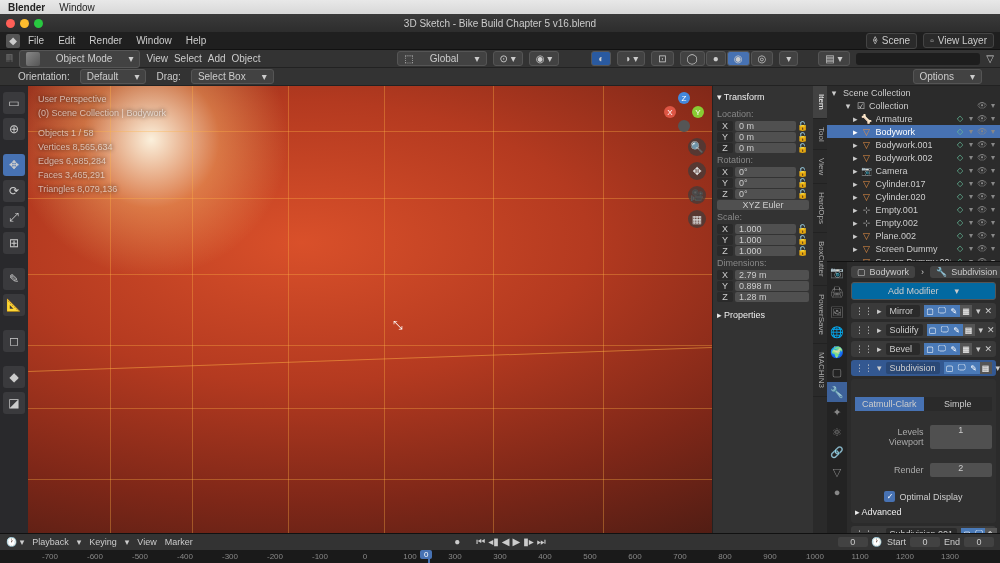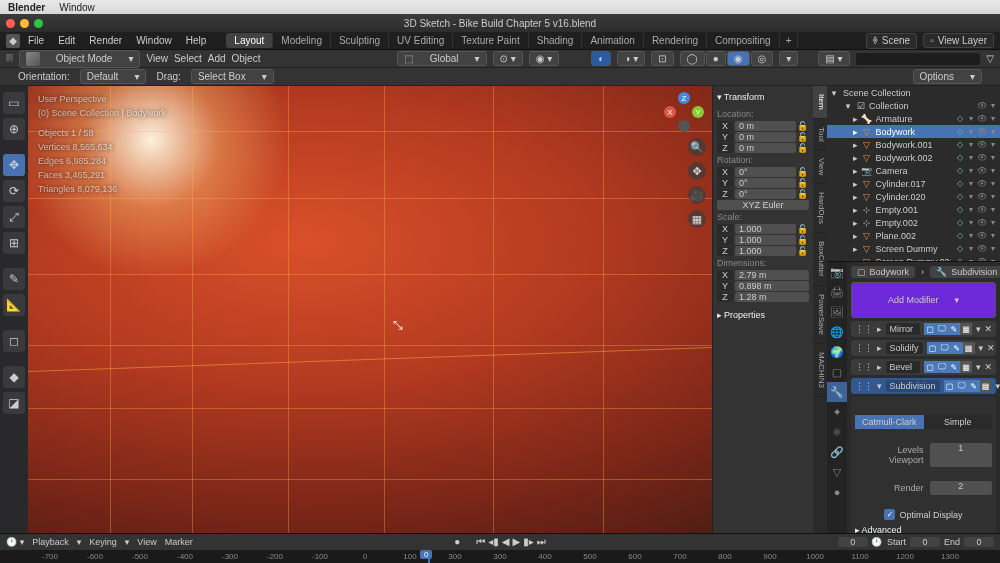--- a/index.html
+++ b/index.html
@@ -113,32 +113,20 @@
   <span class="title-center">3D Sketch - Bike Build Chapter 5 v16.blend</span>
 </div>
 
 <div class="top-menu">
   <span class="icon">◆</span>
   <span class="mi">File</span>
   <span class="mi">Edit</span>
   <span class="mi">Render</span>
   <span class="mi">Window</span>
   <span class="mi">Help</span>
-  <div class="tabs" id="ws-tabs">
-      <span class="tab active">Layout</span>
-      <span class="tab">Modeling</span>
-      <span class="tab">Sculpting</span>
-      <span class="tab">UV Editing</span>
-      <span class="tab">Texture Paint</span>
-      <span class="tab">Shading</span>
-      <span class="tab">Animation</span>
-      <span class="tab">Rendering</span>
-      <span class="tab">Compositing</span>
-      <span class="tab add">+</span>
-    </div>
   <div class="top-right">
     <span class="field">🞠 <span>Scene</span></span>
     <span class="field">▫ <span>View Layer</span></span>
   </div>
 </div>
 
 <div class="header-row">
   <span style="color:#888">𝄜</span>
   <span class="hd-btn">
       <span class="cube-ico"></span>
@@ -499,21 +487,21 @@
         <div class="ptab">⚛</div>
         <div class="ptab">🔗</div>
         <div class="ptab">▽</div>
         <div class="ptab">●</div>
       </div>
       <div class="props-body">
         <div class="crumb">
           <span class="pill">▢ <span>Bodywork</span></span> ›
           <span class="pill">🔧 <span>Subdivision</span></span>
         </div>
-        <div class="hd-btn" style="justify-content:center;background:#6d28d9;padding:12px"><span>Add Modifier</span> ▾</div>
+        <div class="hd-btn" style="justify-content:center;background:#0369a1;padding:3px"><span>Add Modifier</span> ▾</div>
         <div id="mod-list">
             <div class="mod-row">
               <span>⋮⋮</span>
               <span>▸</span>
               <span class="mod-name">Mirror</span>
               <span class="mod-btns">
                 <span>▢</span>
                 <span>🖵</span>
                 <span>✎</span>
                 <span class="off">▦</span>

